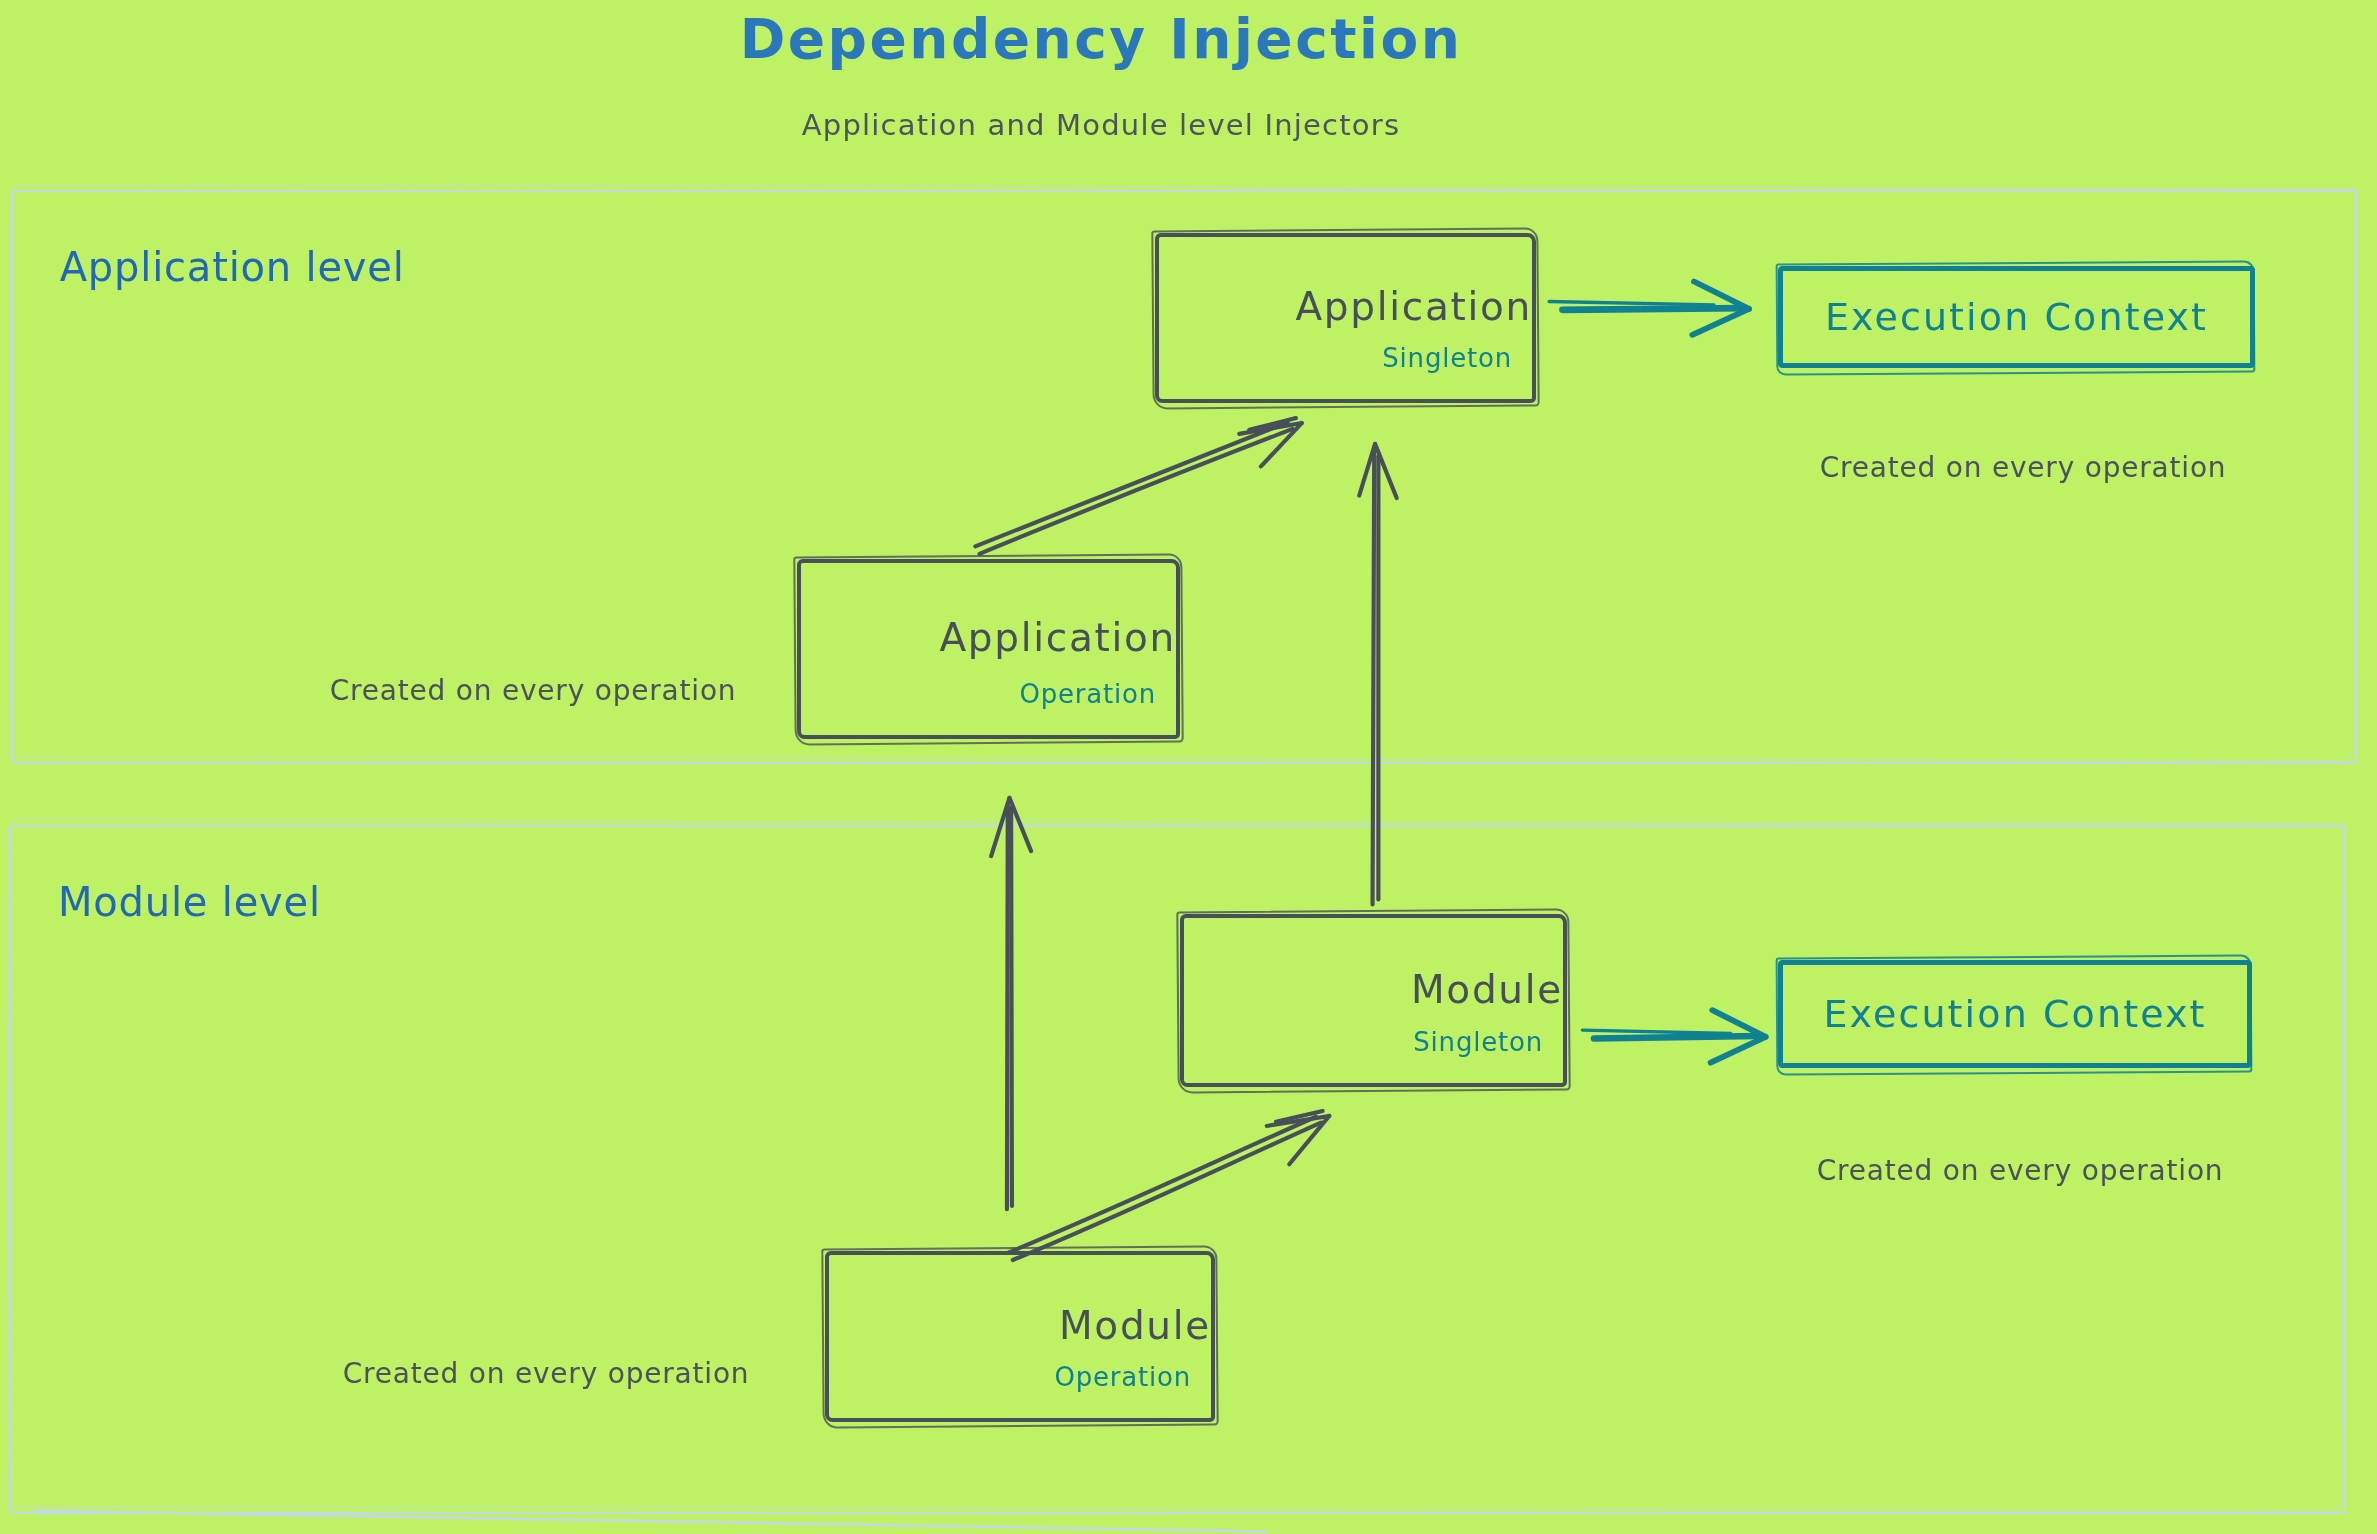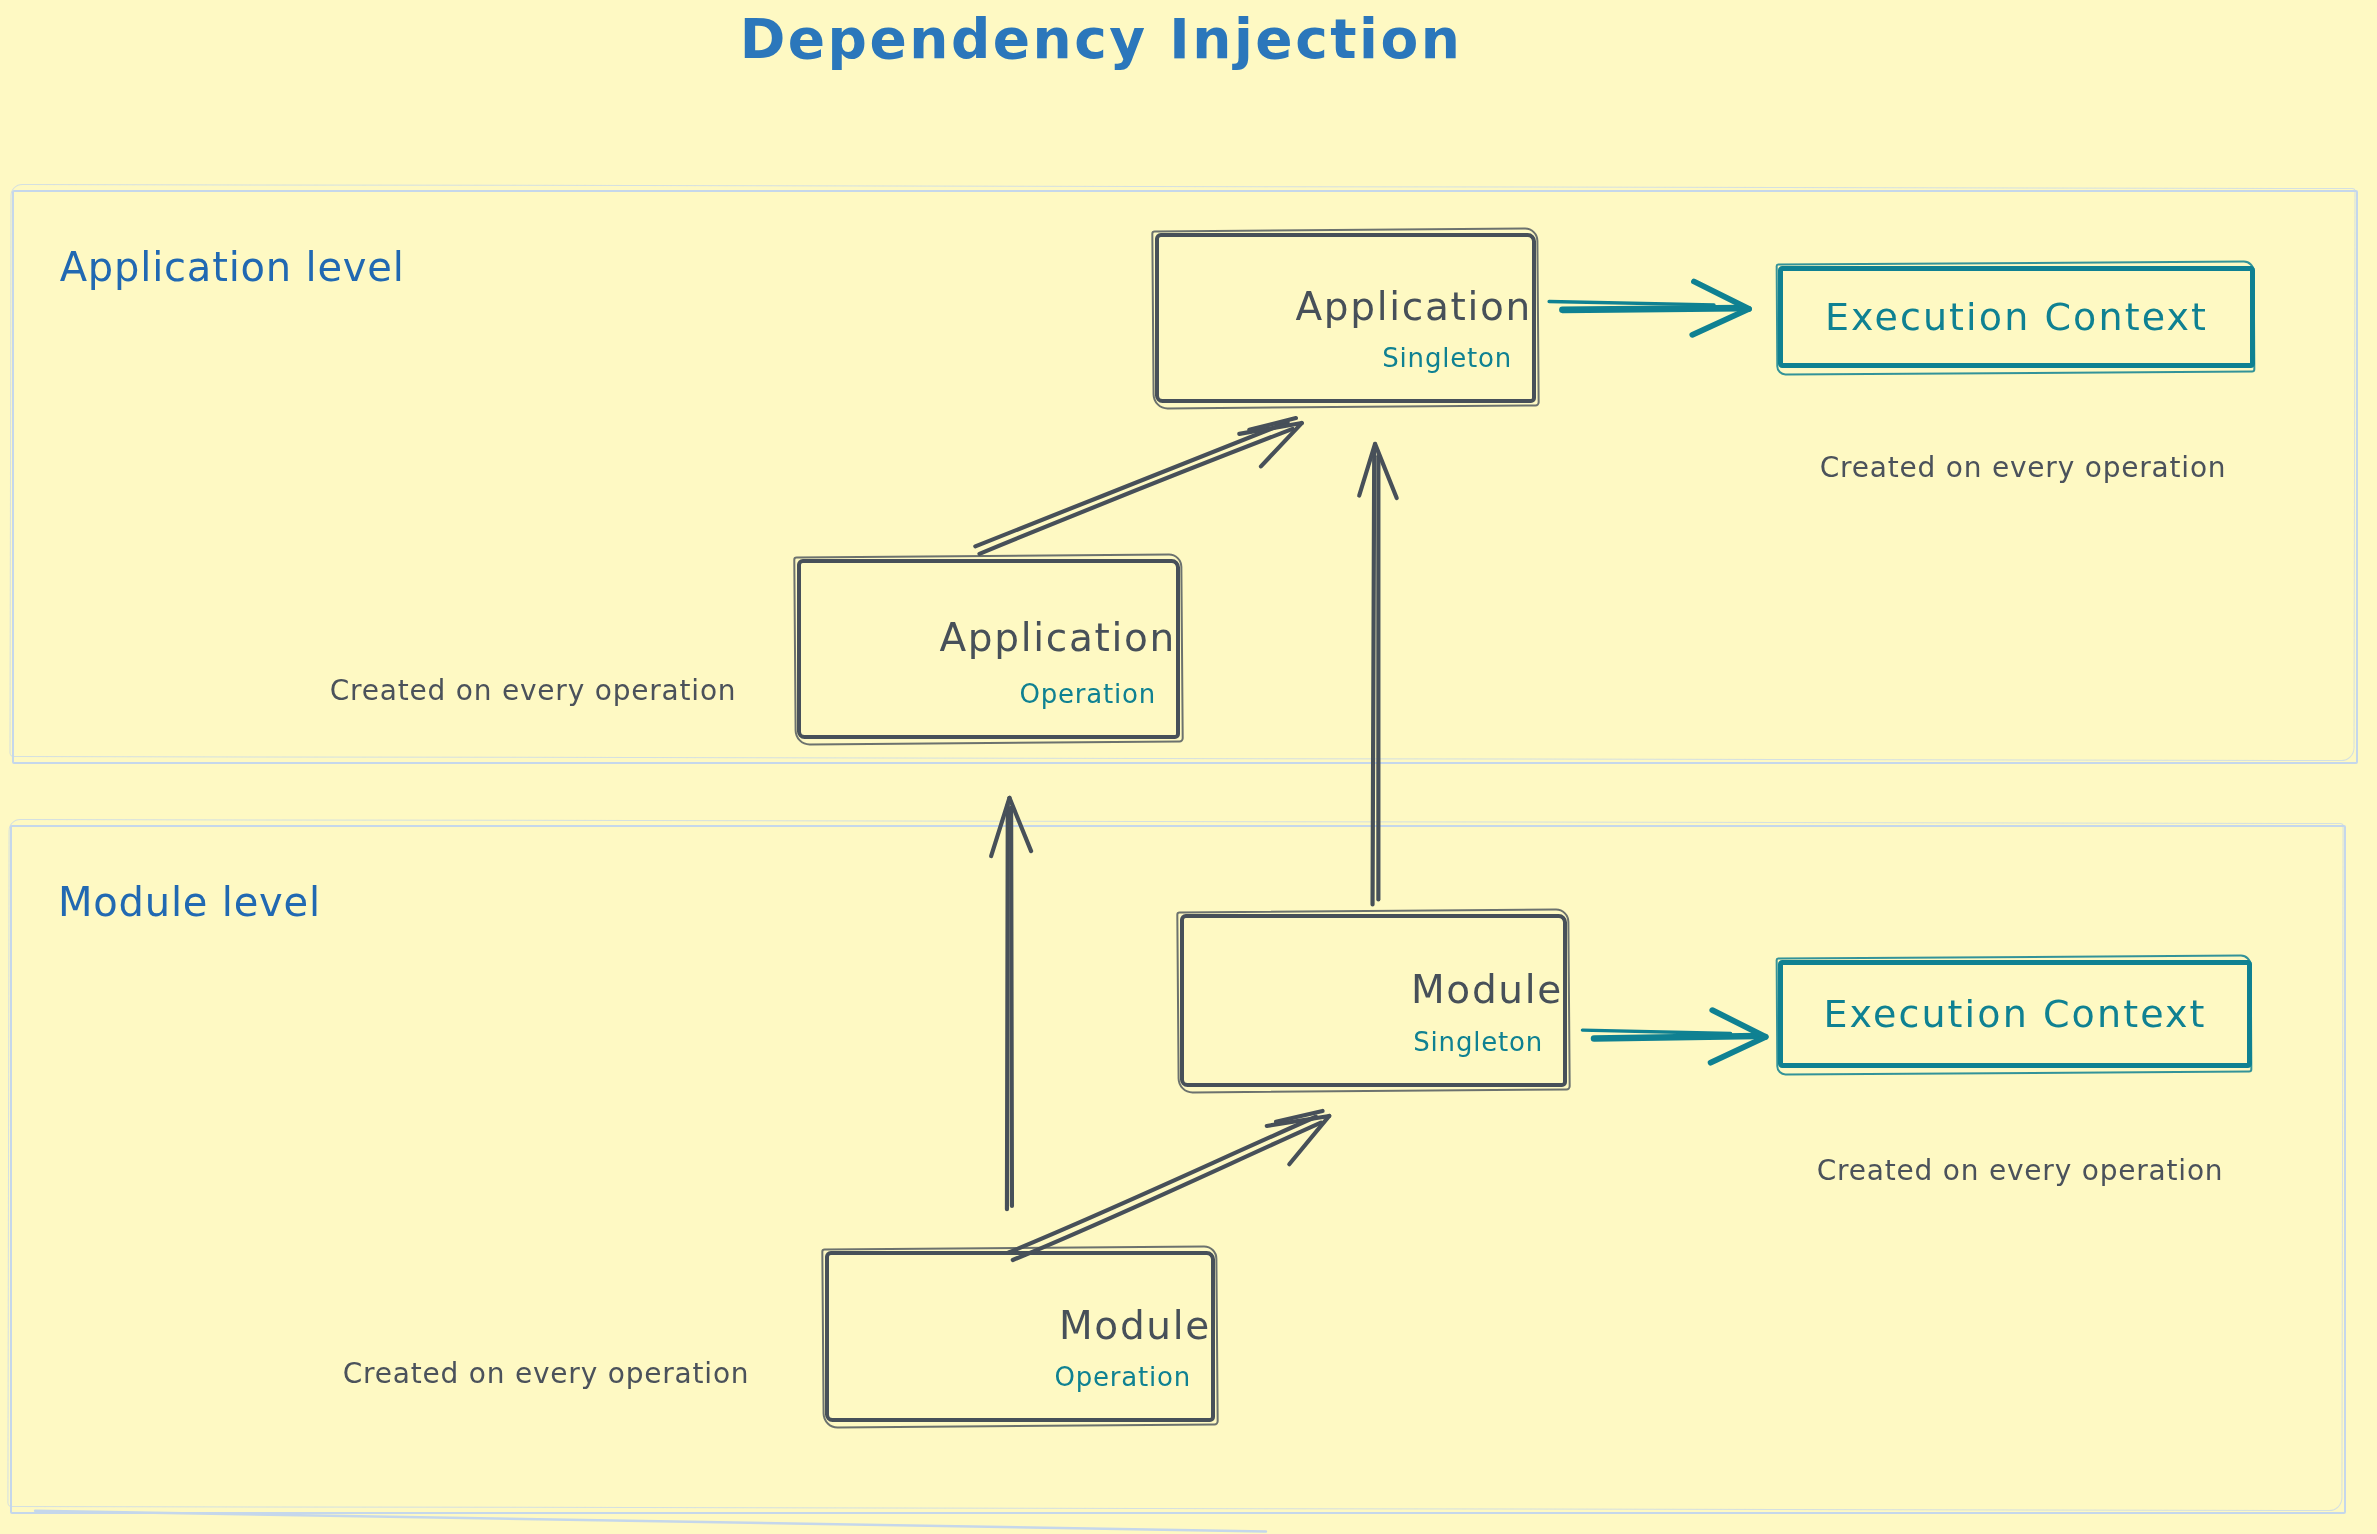--- a/index.html
+++ b/index.html
@@ -1,19 +1,19 @@
 <!DOCTYPE html>
 <html style="font-size:13.3px"><head>
 <meta charset="utf-8">
 <style>
   html,body{margin:0;padding:0;background:#ffffff;}
   .canvas{
     position:relative;
     width:2377px;height:1534px;
-    background:#fef9c3;
+    background:#bef264;
     font-family:"DejaVu Sans", sans-serif;
     overflow:hidden;
     color:#475059;
   }
   
   .title{
     position:absolute;left:1101px;top:6.7px;transform:translateX(-50%);
     font-size:55px;font-weight:bold;letter-spacing:2.5px;
     color:#2b77bb;white-space:nowrap;
   }
@@ -78,20 +78,21 @@
   }
   
   .arrows{position:absolute;left:0;top:0;pointer-events:none;}
 </style>
 </head>
 <body>
 
 <div class="canvas">
 
   <div class="title">Dependency Injection</div>
+  <div class="subtitle">Application and Module level Injectors</div>
 
   <div class="levelframe" style="left:11.7px;top:190px;width:2342px;height:570px;">
     <div class="level-label">Application level</div>
   </div>
 
   <div class="levelframe" style="left:10px;top:825px;width:2332px;height:685px;">
     <div class="level-label">Module level</div>
   </div>
 
   <div class="node" style="left:1155px;top:233px;width:373px;height:162px;">

